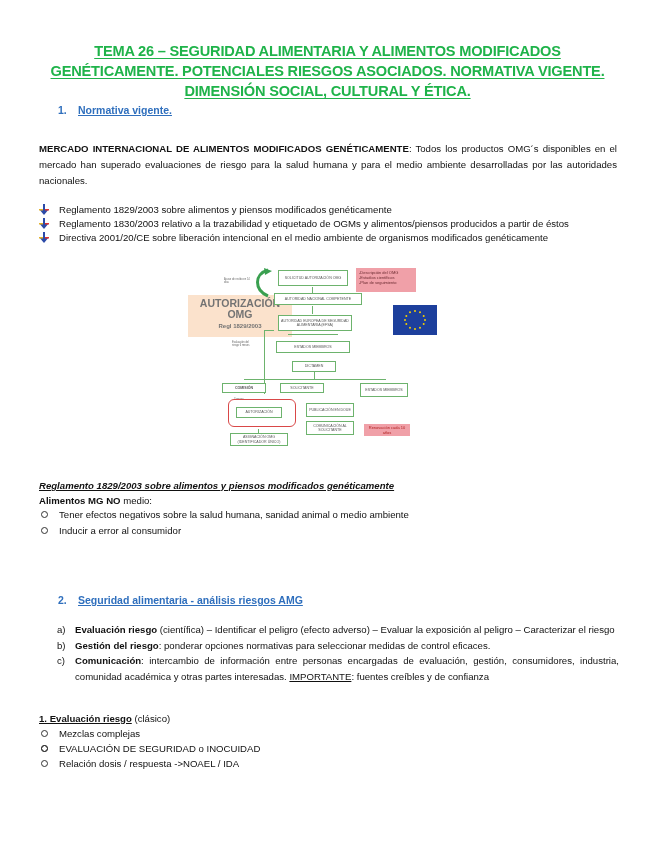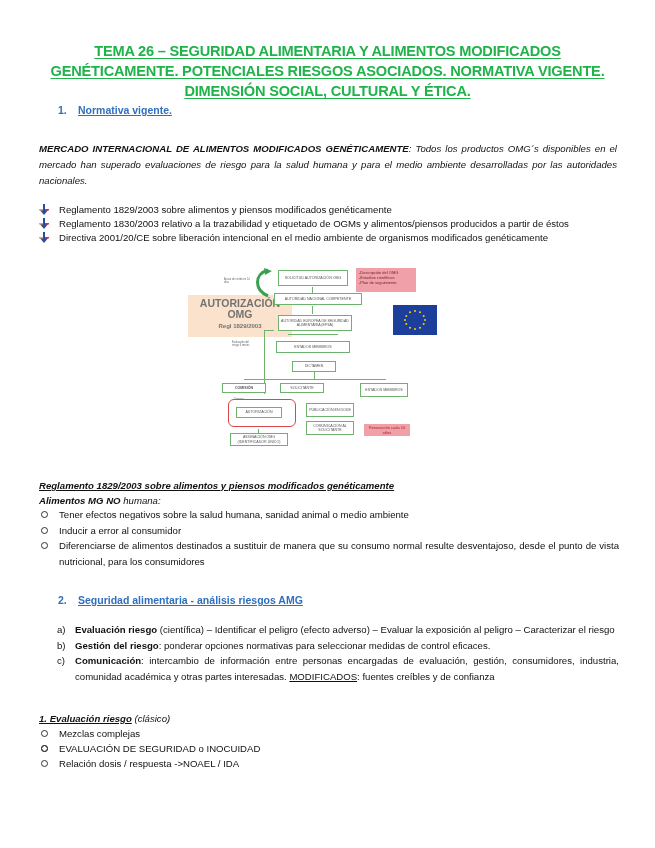--- a/index.html
+++ b/index.html
@@ -6,21 +6,21 @@
   body { width:655px; height:848px; position:relative; overflow:hidden;
          font-family:"Liberation Sans", sans-serif; color:#111; }
   .page { position:absolute; left:0; top:0; width:655px; height:848px; }
   .title { position:absolute; left:40px; top:41px; width:575px; text-align:center;
            color:#1fb34a; font-weight:bold; font-size:14.6px; line-height:20px;
            text-decoration:underline; text-underline-offset:2px; letter-spacing:-0.2px; }
   .h1 { position:absolute; font-size:10.5px; font-weight:bold; color:#2f6fbd; }
   .h1 .num { display:inline-block; width:20px; }
   .h1 .lbl { text-decoration:underline; }
   .p { position:absolute; left:39px; width:578px; font-size:9.6px; line-height:16px;
-       text-align:justify; text-align-last:left;font-style:italic; }
+       text-align:justify; text-align-last:left; }
   .b { font-weight:bold; }
   .u { text-decoration:underline; }
   .bullets { position:absolute; left:39px; width:580px; font-size:9.6px; line-height:14px; margin:0; padding:0; list-style:none; }
   .bullets li { position:relative; padding-left:20px; }
   .arrow { position:absolute; left:0; top:1px; width:10px; height:12px; }
   .circ { position:absolute; left:2px; top:4px; width:5px; height:5px; border:1px solid #333; border-radius:50%; }
   .letter { position:absolute; left:18px; top:0; }
   .alist li { padding-left:36px; }
   
   .diagram { position:absolute; left:180px; top:263px; width:260px; height:183px; }
@@ -139,44 +139,43 @@
     <div class="dbox" style="left:56px; top:144px; width:46px; height:11px;">AUTORIZACIÓN</div>
     <div class="dbox" style="left:126px; top:140px; width:48px; height:14px;">PUBLICACIÓN EN DOUE</div>
     <div class="dbox" style="left:126px; top:158px; width:48px; height:14px;">COMUNICACIÓN AL SOLICITANTE</div>
     <div class="pink" style="left:184px; top:161px; width:46px; height:12px; text-align:center; padding-top:1px; color:#b02020;">Renovación cada 10 años</div>
     <div class="gline" style="left:78px; top:166px; width:1px; height:5px;"></div>
     <div class="dbox" style="left:50px; top:170px; width:58px; height:13px;">ASIGNACIÓN OMG (IDENTIFICADOR ÚNICO)</div>
   </div>
 
   <div class="p" style="top:478px; font-style:italic; font-weight:bold; text-decoration:underline;">Reglamento 1829/2003 sobre alimentos y piensos modificados genéticamente</div>
   <div class="p" style="top:493px;">
-    <span class="b">Alimentos MG NO</span><span> humana:</span>
+    <span class="b">Alimentos MG NO</span><span> medio:</span>
   </div>
   <ul class="bullets" style="top:507px; line-height:15.5px;">
     <li><span class="circ"></span><span>Tener efectos negativos sobre la salud humana, sanidad animal o medio ambiente</span></li>
     <li><span class="circ"></span><span>Inducir a error al consumidor</span></li>
-    <li style="text-align:justify;"><span class="circ"></span><span>Diferenciarse de alimentos destinados a sustituir de manera que su consumo normal resulte desventajoso, desde el punto de vista nutricional, para los consumidores</span></li>
   </ul>
 
   <div class="h1" style="left:58px; top:594px;">
     <span class="num">2.</span><span class="lbl">Seguridad alimentaria - análisis riesgos AMG</span>
   </div>
 
   <ul class="bullets alist" style="top:622px; line-height:15.5px;">
     <li style="text-align:justify;">
       <span class="letter">a)</span>
       <span class="b">Evaluación riesgo</span><span> (científica) – Identificar el peligro (efecto adverso) – Evaluar la exposición al peligro – Caracterizar el riesgo</span>
     </li>
     <li>
       <span class="letter">b)</span>
       <span class="b">Gestión del riesgo</span><span>: ponderar opciones normativas para seleccionar medidas de control eficaces.</span>
     </li>
     <li style="text-align:justify;">
       <span class="letter">c)</span>
-      <span class="b">Comunicación</span><span>: intercambio de información entre personas encargadas de evaluación, gestión, consumidores, industria, comunidad académica y otras partes interesadas.  </span><span class="u">MODIFICADOS</span><span>: fuentes creíbles y de confianza</span>
+      <span class="b">Comunicación</span><span>: intercambio de información entre personas encargadas de evaluación, gestión, consumidores, industria, comunidad académica y otras partes interesadas.  </span><span class="u">IMPORTANTE</span><span>: fuentes creíbles y de confianza</span>
     </li>
   </ul>
 
   <div class="p" style="top:711px;">
     <span class="b u">1. Evaluación riesgo</span><span> (clásico)</span>
   </div>
   <ul class="bullets" style="top:726px; line-height:15px;">
     <li><span class="circ"></span><span>Mezclas complejas</span></li>
     <li><span class="circ"></span></li>
     <li><span class="circ"></span><span>EVALUACIÓN DE SEGURIDAD o INOCUIDAD</span></li>

